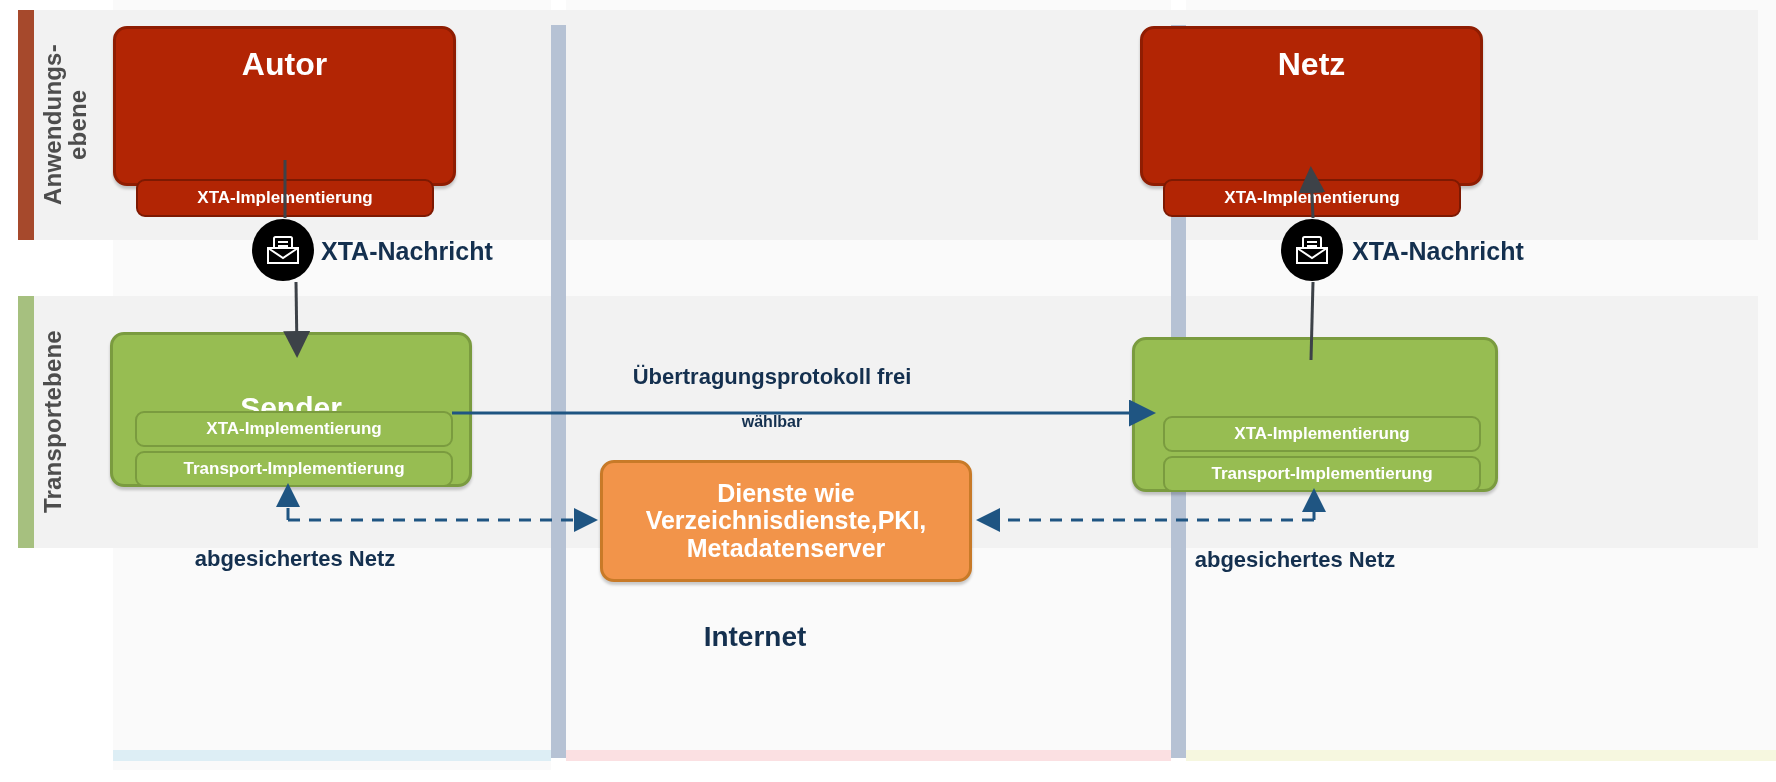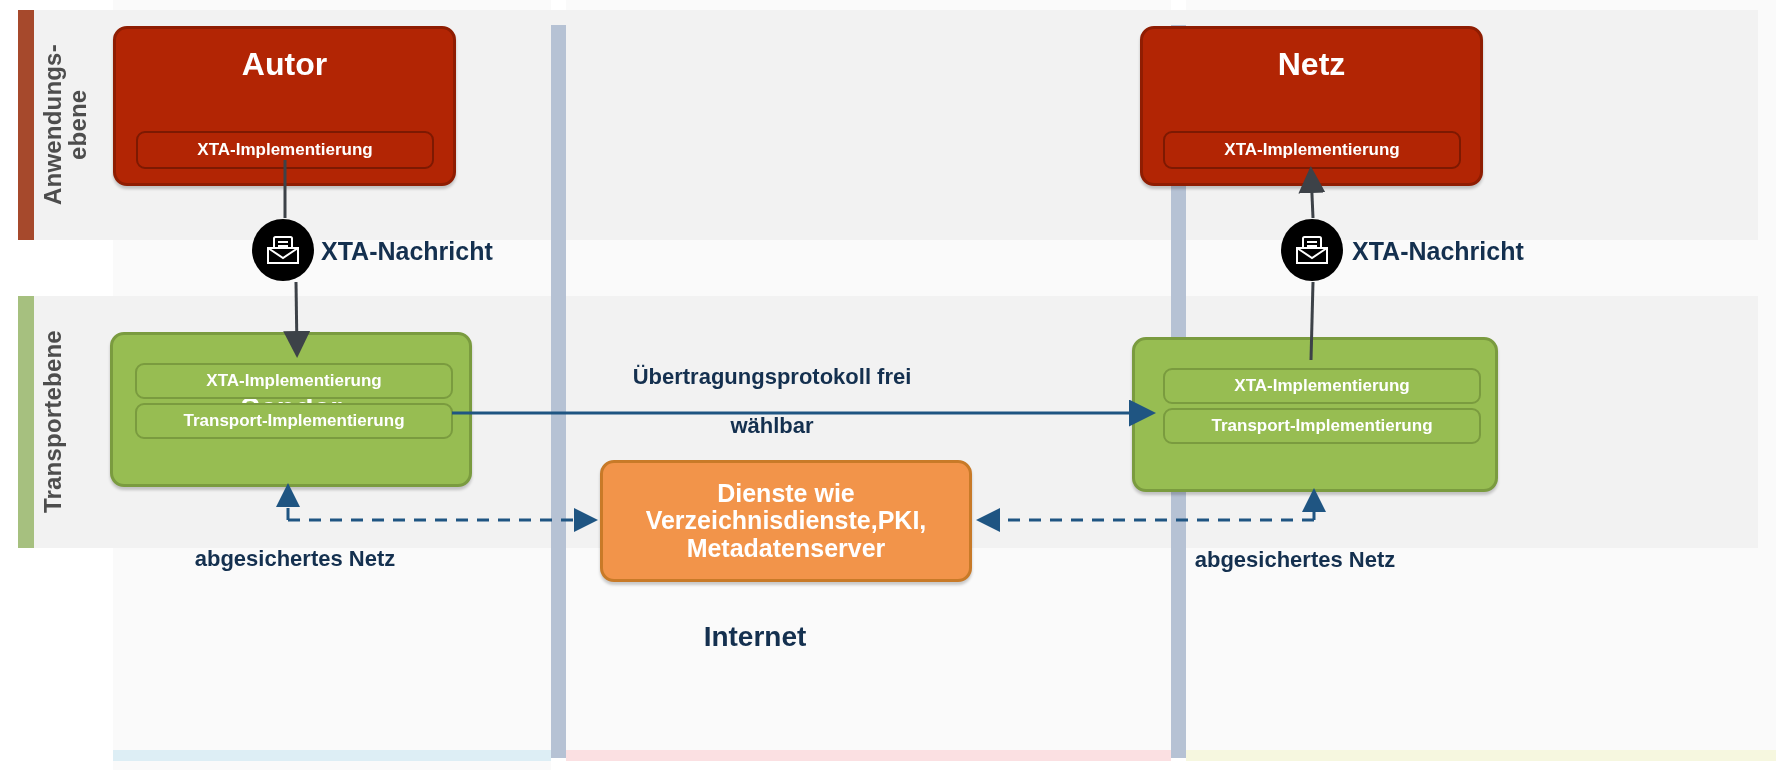--- a/index.html
+++ b/index.html
@@ -95,20 +95,21 @@
   .subbox {
     position: absolute;
     box-sizing: border-box;
     border-radius: 9px;
     display: flex;
     align-items: center;
     justify-content: center;
     font-weight: bold;
     color: #ffffff;
     text-align: center;
+    margin-top: 48px;
   }
   .subbox.red {
     background: #b22504;
     border: 2px solid #7d1902;
   }
   .subbox.green {
     background: #97bd52;
     border: 2px solid #7a9b3f;
   }
 
@@ -241,20 +242,20 @@
       <rect x="9" y="3" width="18" height="15" rx="1.5" fill="none" stroke="#ffffff" stroke-width="2"></rect>
       <line x1="13" y1="8" x2="23" y2="8" stroke="#ffffff" stroke-width="2"></line>
       <line x1="13" y1="12" x2="23" y2="12" stroke="#ffffff" stroke-width="2"></line>
       <path d="M3 14 L18 14 L33 14 L33 29 L3 29 Z" fill="#000000" stroke="#ffffff" stroke-width="2"></path>
       <path d="M3 14 L18 24 L33 14" fill="none" stroke="#ffffff" stroke-width="2"></path>
     </svg>
   </div>
   <div class="txt" style="left:1352px; top:236px; font-size:25px;">XTA-Nachricht</div>
 
   <div class="txt center" style="left:614px; top:363px; width:316px; font-size:22px;">Übertragungsprotokoll frei</div>
-  <div class="txt center" style="left:614px; top:412px; width:316px; font-size:22px;">wählbar</div>
+  <div class="txt center" style="left:614px; top:412px; width:316px; font-size:16px;">wählbar</div>
 
   <div class="txt center" style="left:150px; top:545px; width:290px; font-size:22px;">abgesichertes Netz</div>
   <div class="txt center" style="left:1150px; top:546px; width:290px; font-size:22px;">abgesichertes Netz</div>
 
   <div class="txt center" style="left:650px; top:619px; width:210px; font-size:28px;">Internet</div>
 
 </div>
 
 </body></html>

